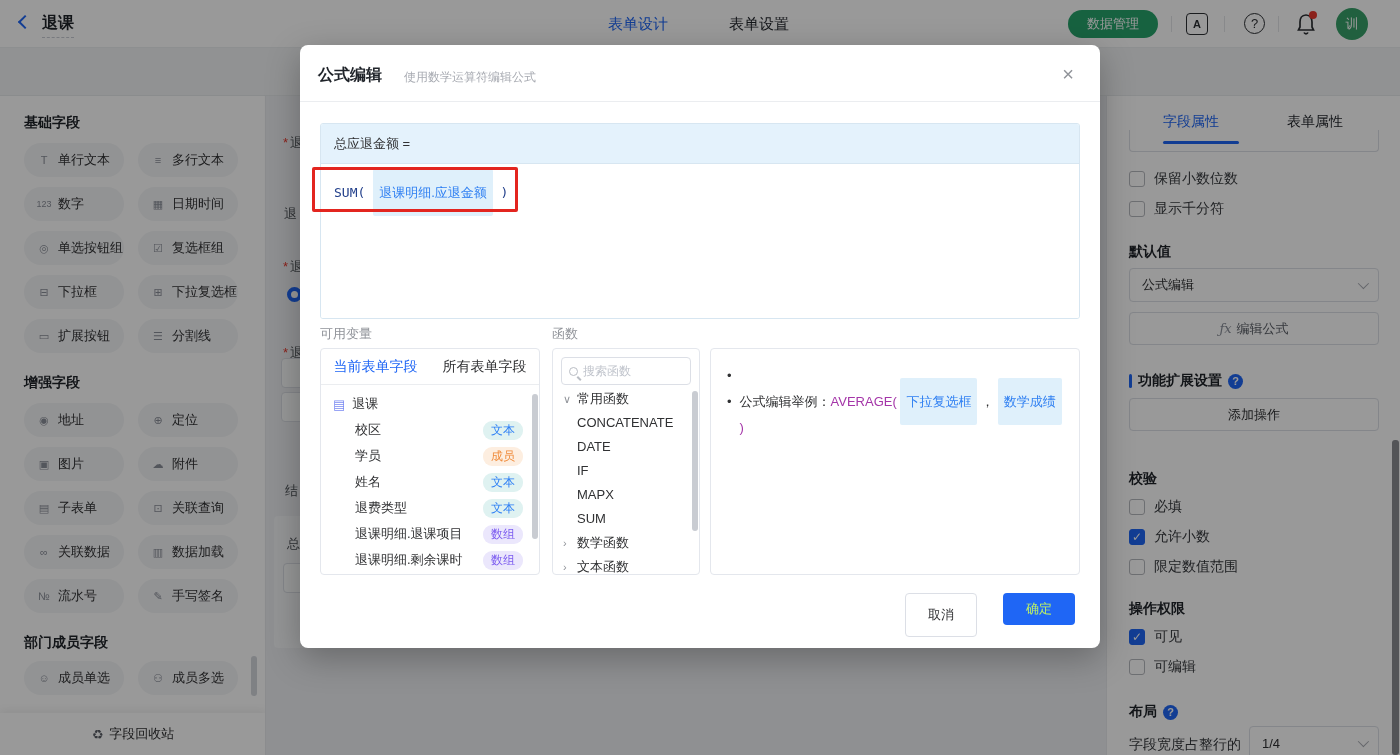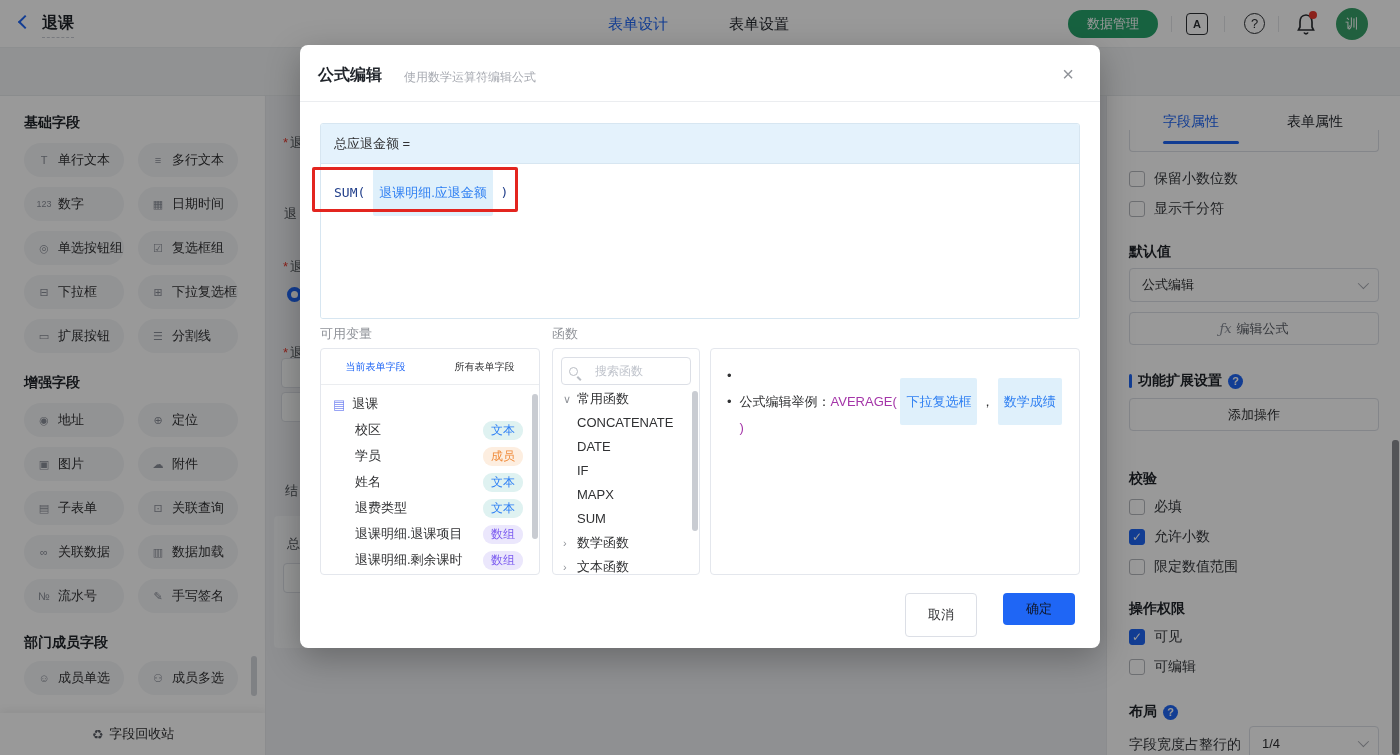--- a/index.html
+++ b/index.html
@@ -76,52 +76,52 @@
 
   .f-box { left:20px; top:78px; width:760px; height:196px; border:1px solid #d7e6f1; border-radius:3px; overflow:hidden; }
   .f-target { left:0; top:0; width:100%; height:40px; background:#e4f2fc; border-bottom:1px solid #d7e6f1; font-size:13px; color:#303133; display:flex; align-items:center; padding-left:13px; }
   .f-body { left:0; top:40px; width:100%; height:156px; background:#fff; font-family:"DejaVu Sans Mono",monospace; font-size:13px; color:#24418c; padding:20px 0 0 13px; }
   .chip { background:#dff0fb; color:#2e7ff2; font-family:"Liberation Sans",sans-serif; padding:16px 6px; border-radius:2px; }
   .red-annot { left:12px; top:122px; width:206px; height:45px; border:3px solid #e3251f; border-radius:2px; z-index:5; pointer-events:none; }
 
   .panel-label { font-size:13px; color:#909399; top:280px; }
   .sub-panel { top:303px; height:227px; border:1px solid #e4e7ed; border-radius:4px; background:#fff; overflow:hidden; }
   .vars-panel { left:20px; width:220px; }
-  .vars-tabs { display:flex; height:36px; border-bottom:1px solid #ebedf0; align-items:center; font-size:10px; }
+  .vars-tabs { display:flex; height:36px; border-bottom:1px solid #ebedf0; align-items:center; font-size:14px; }
   .vars-tab { flex:1; text-align:center; cursor:pointer; color:#303133; }
   .vars-tab.active { color:#1f66f5; }
   .tree { font-size:13px; color:#303133; padding-top:6px; }
   .tree-root { display:flex; align-items:center; gap:7px; height:26px; padding-left:12px; }
   .doc-ic { color:#7b8bf2; font-size:13px; }
   .tree-row { display:flex; align-items:center; justify-content:space-between; height:26px; padding:0 16px 0 34px; cursor:pointer; }
   .badge { font-size:12px; padding:1px 8px; border-radius:9px; }
   .badge.t-text { background:#dff2f1; color:#2f80f5; }
   .badge.t-member { background:#fdeee0; color:#f08c3c; }
   .badge.t-array { background:#ebe7fc; color:#7c5cf0; }
   .v-scroll { left:211px; top:45px; width:6px; height:145px; background:#c9ccd2; border-radius:3px; }
 
   .fn-panel { left:252px; width:148px; }
-  .fn-search { margin:8px 8px 2px 8px; height:28px; border:1px solid #dcdfe6; border-radius:4px; display:flex; align-items:center; padding:0 7px; gap:17px; }
+  .fn-search { margin:8px 8px 2px 8px; height:28px; border:1px solid #dcdfe6; border-radius:4px; display:flex; align-items:center; padding:0 7px; gap:5px; }
   .fn-search input { border:none; outline:none; width:90px; font-size:12px; color:#303133; font-family:"Liberation Sans",sans-serif; background:transparent; }
   .fn-search input::placeholder { color:#c0c4cc; }
   .mag { width:9px; height:9px; border:1.5px solid #b9bdc4; border-radius:50%; position:relative; flex:0 0 9px;}
   .mag::after { content:""; position:absolute; left:8px; top:8px; width:5px; height:1.5px; background:#b9bdc4; transform:rotate(45deg); transform-origin:0 0; }
   .fn-tree { font-size:13px; color:#303133; }
   .fn-group { display:flex; align-items:center; gap:6px; height:24px; padding-left:10px; cursor:pointer; }
   .tw { color:#909399; font-size:11px; width:8px; }
   .fn-item { height:24px; line-height:24px; padding-left:24px; cursor:pointer; }
   .fn-scroll { left:139px; top:42px; width:6px; height:140px; background:#c9ccd2; border-radius:3px; }
 
   .help-panel { left:410px; width:370px; padding:14px 16px; font-size:13px; color:#303133; line-height:26px; }
   .bullet { display:flex; gap:8px; }
   .bullet .dot { color:#303133; }
   .fn-col { color:#a434a8; }
 
   .m-cancel { left:605px; top:548px; width:72px; height:44px; border:1px solid #dcdfe6; border-radius:4px; background:#fff; font-size:13px; color:#303133; display:flex; align-items:center; justify-content:center; cursor:pointer; }
-  .m-ok { left:703px; top:548px; width:72px; height:32px; background:#1f66f5; border-radius:4px; font-size:13px; color:#0f172a; display:flex; align-items:center; justify-content:center; cursor:pointer; }
+  .m-ok { left:703px; top:548px; width:72px; height:32px; background:#1f66f5; border-radius:4px; font-size:13px; color:#bef264; display:flex; align-items:center; justify-content:center; cursor:pointer; }
 </style>
 </head>
 <body>
 
 <div id="app">
 
   <div class="abs topbar">
     <div class="abs back-chev"></div>
     <div class="abs app-title">退课</div>
     <div class="abs nav-tab active" style="left:608px">表单设计</div>

